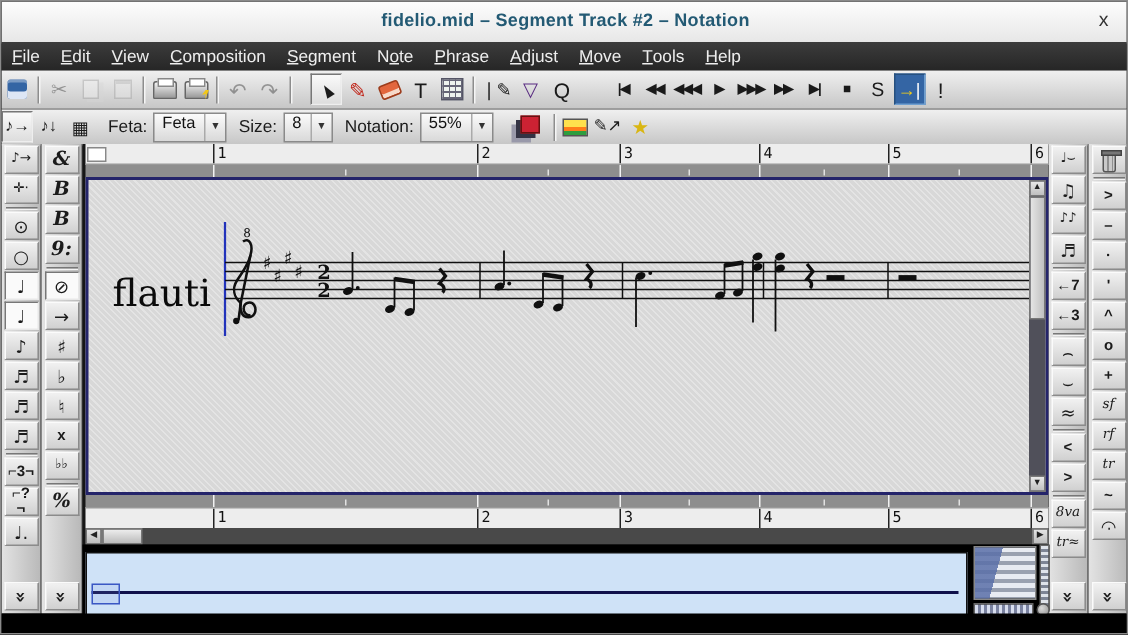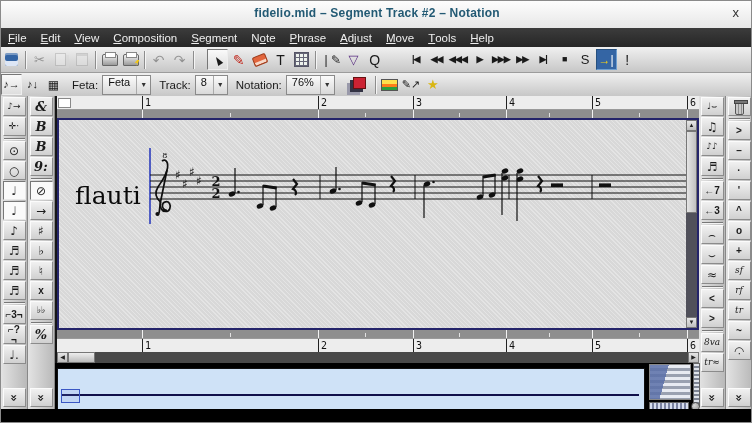--- a/index.html
+++ b/index.html
@@ -239,28 +239,28 @@
         <span class="glyph" style="font-size: 11px;">♪↓</span>
       </button>
       <button class="btn">
         <span class="glyph" style="font-size: 12px;">▦</span>
       </button>
       <span class="lbl">Feta:</span>
       <div class="dd">
         <span>Feta</span>
         <span class="dd-a">▼</span>
       </div>
-      <span class="lbl">Track:</span>
+      <span class="lbl">Size:</span>
       <div class="dd">
         <span>8</span>
         <span class="dd-a">▼</span>
       </div>
       <span class="lbl">Notation:</span>
       <div class="dd">
-        <span>76%</span>
+        <span>55%</span>
         <span class="dd-a">▼</span>
       </div>
       <div class="gap"></div>
       <button class="btn">
         <span class="i-stack"></span>
       </button>
       <div class="sep1"></div>
       <button class="btn">
         <span class="i-rulercolors"></span>
       </button>

